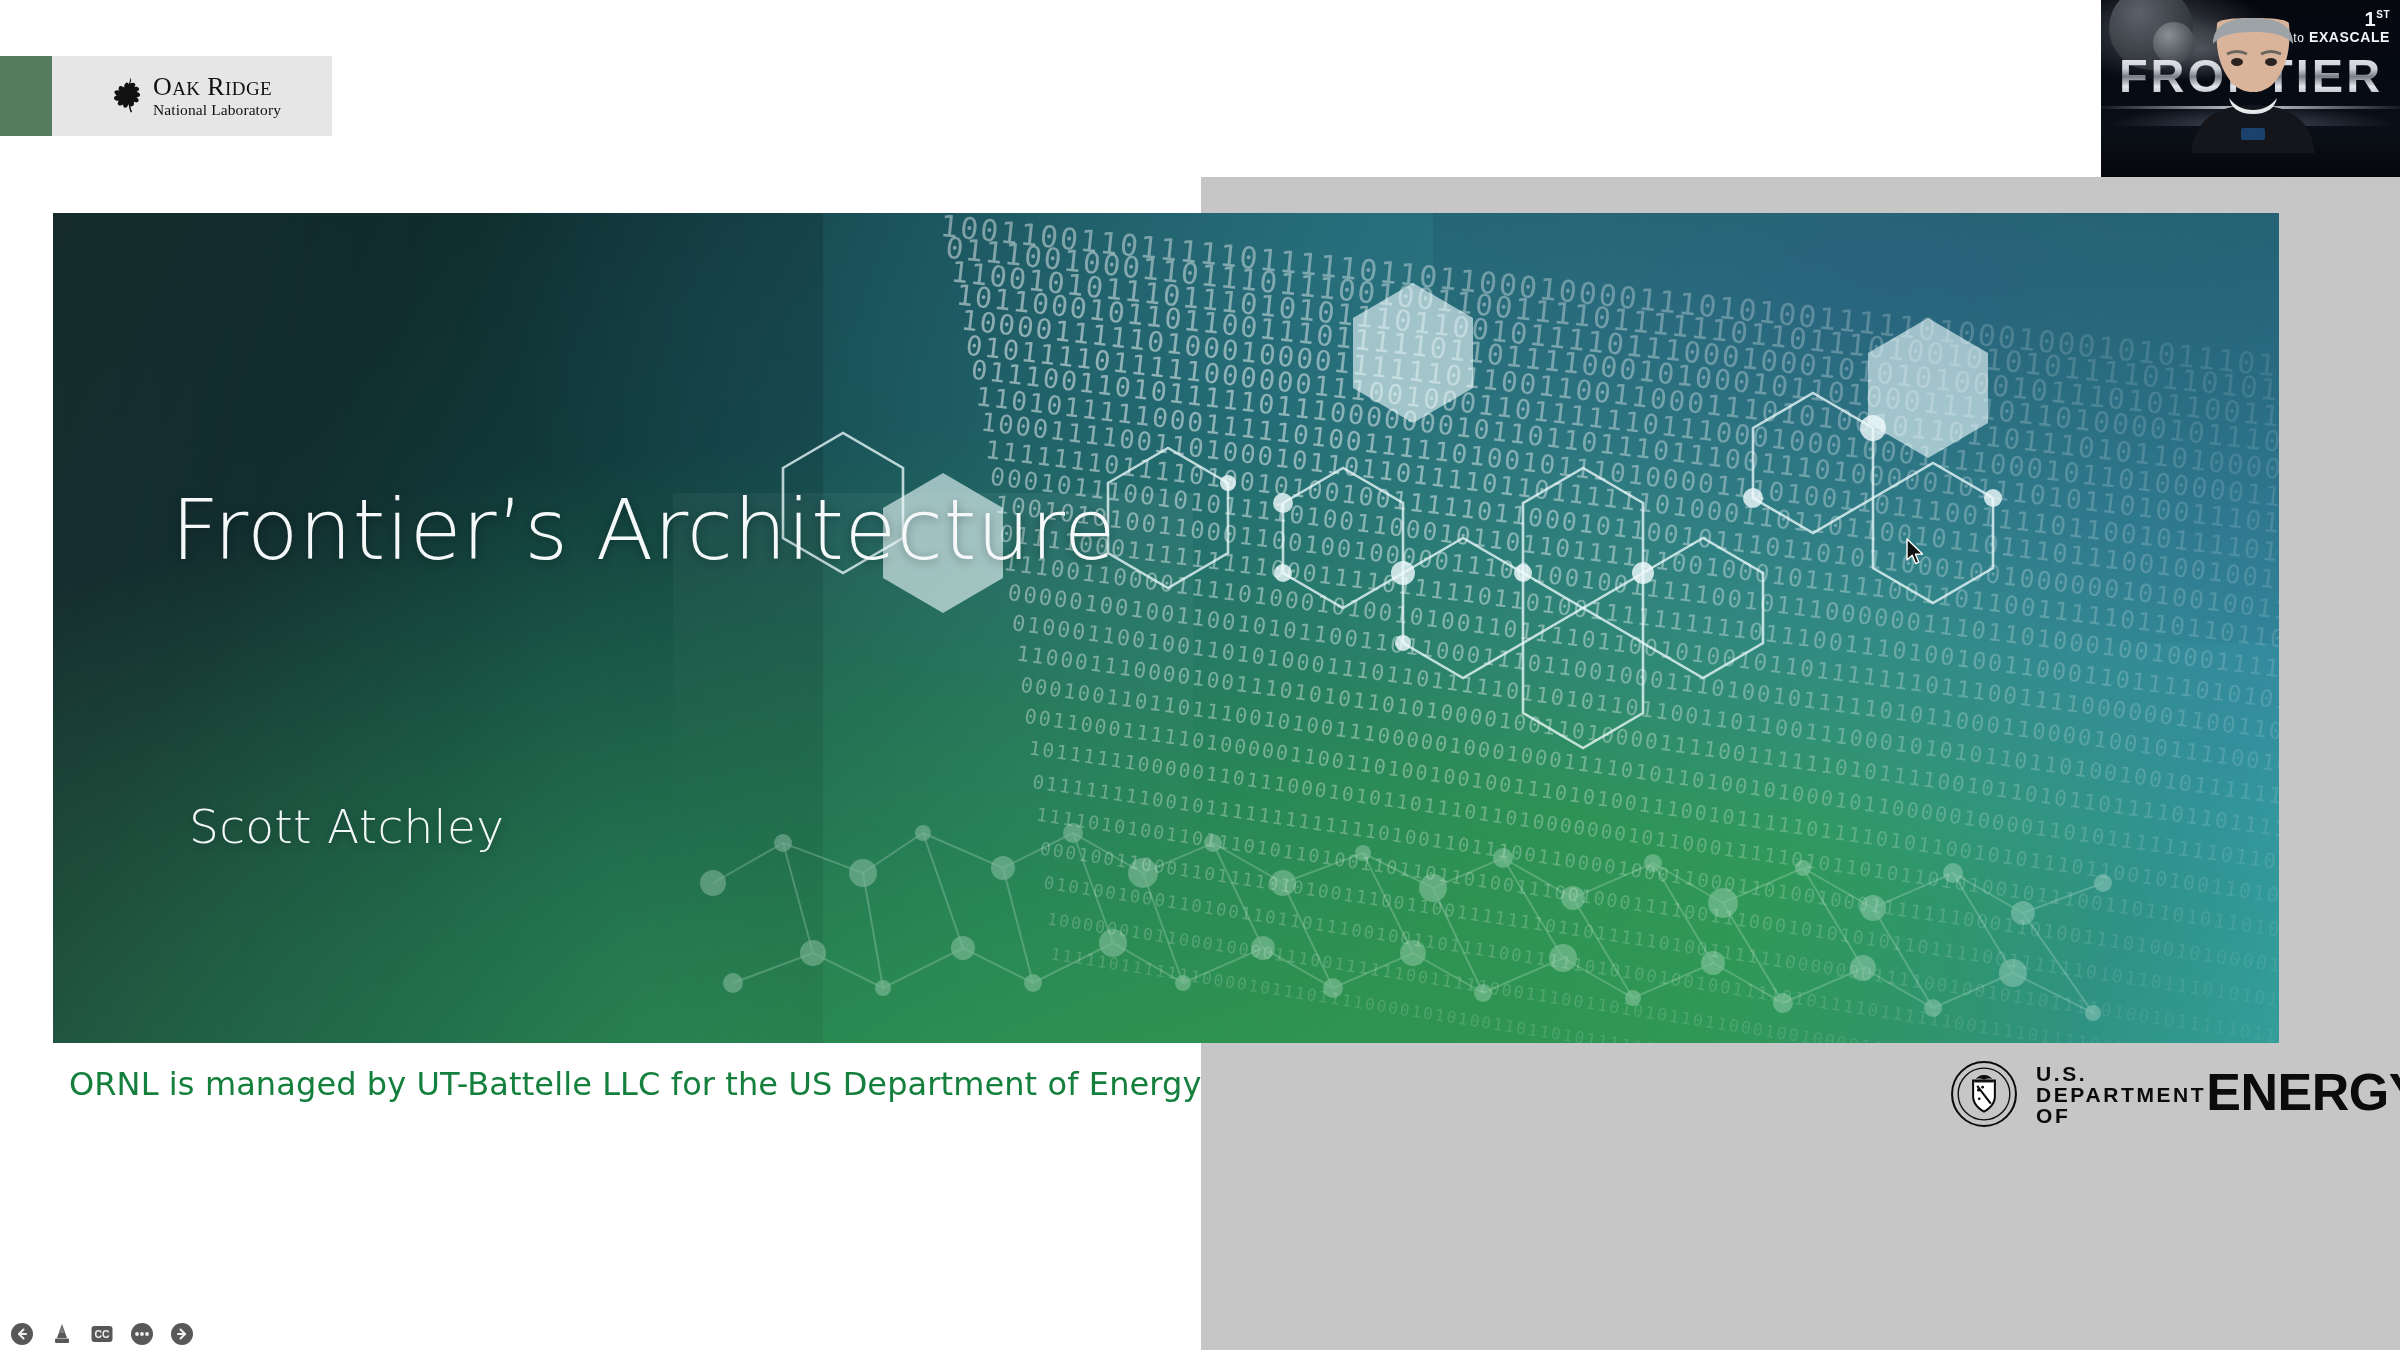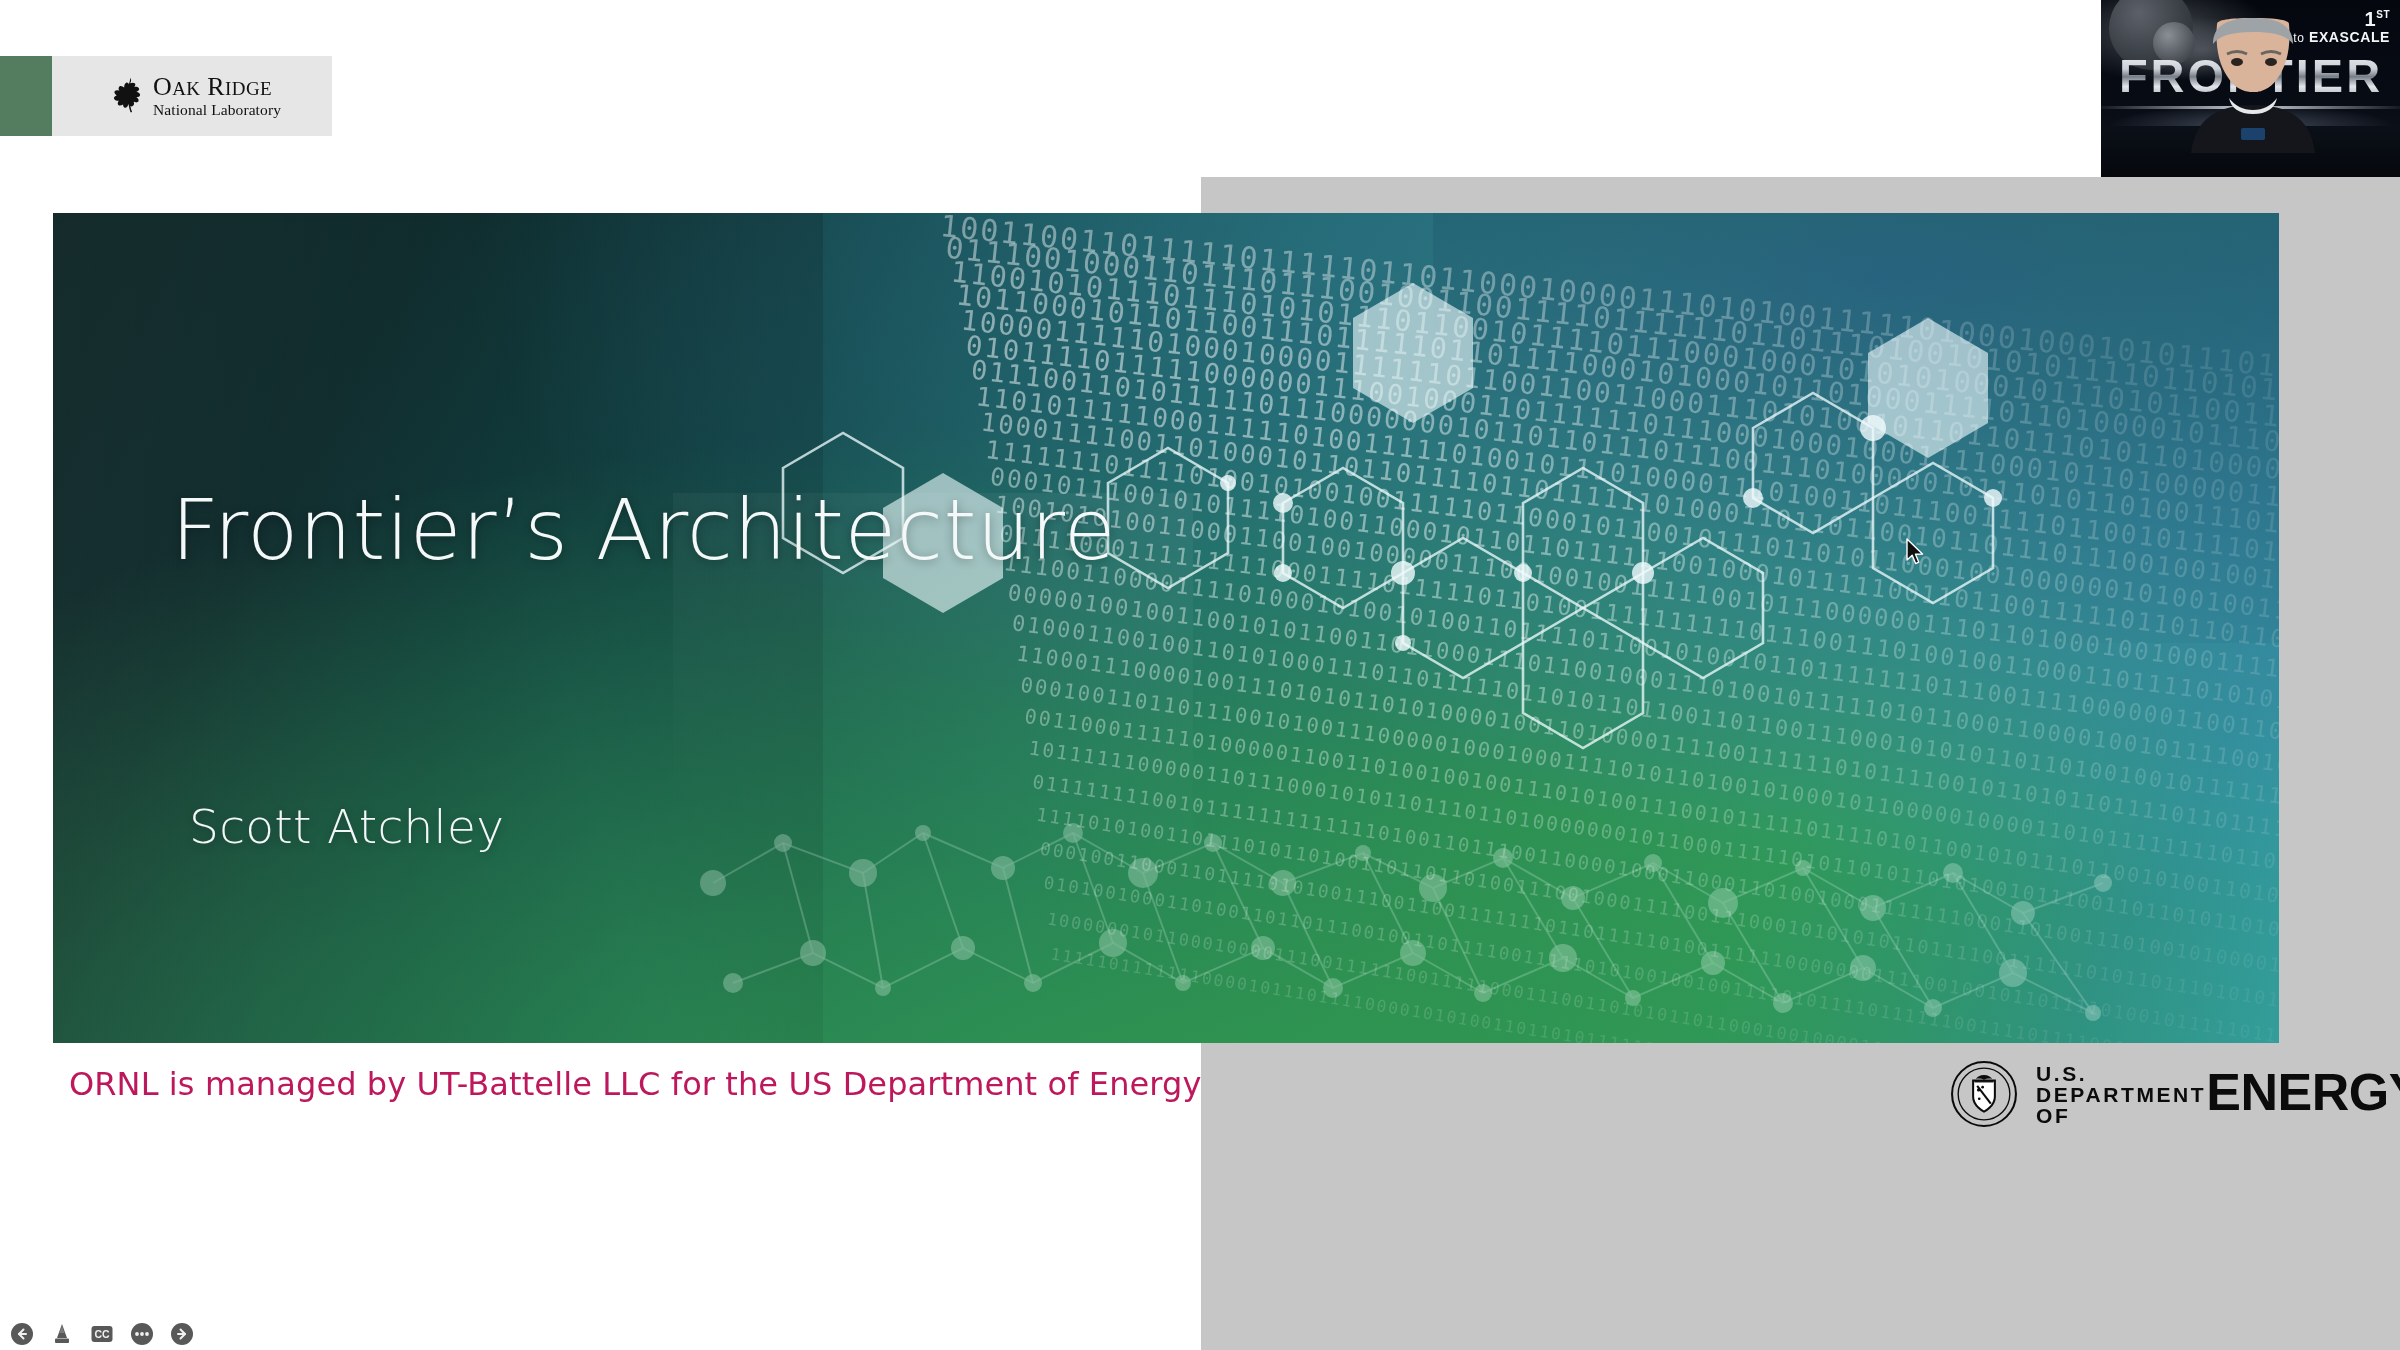--- a/index.html
+++ b/index.html
@@ -105,21 +105,21 @@
     margin-bottom:37px;text-shadow:0 2px 8px rgba(0,0,0,.3);margin-left:18px;
   }
 
   
   .footer-white{
     position:absolute;left:0px;top:1043px;width:1201px;height:307px;background:#ffffff;
   }
   .footer-note{
     position:absolute;left:69px;top:1065px;
     font-family:"DejaVu Sans", sans-serif;font-weight:400;
-    font-size:32px;color:#be185d;letter-spacing:.1px;white-space:nowrap;
+    font-size:32px;color:#15803d;letter-spacing:.1px;white-space:nowrap;
   }
 
   
   .doe{
     position:absolute;left:1950px;top:1060px;display:flex;align-items:center;gap:18px;
   }
   .doe-seal{width:68px;height:68px;flex:0 0 auto;}
   .doe-words{display:flex;flex-direction:row;line-height:1;}
   .doe-words .d1{
     font-family:"Liberation Sans", sans-serif;font-weight:700;

